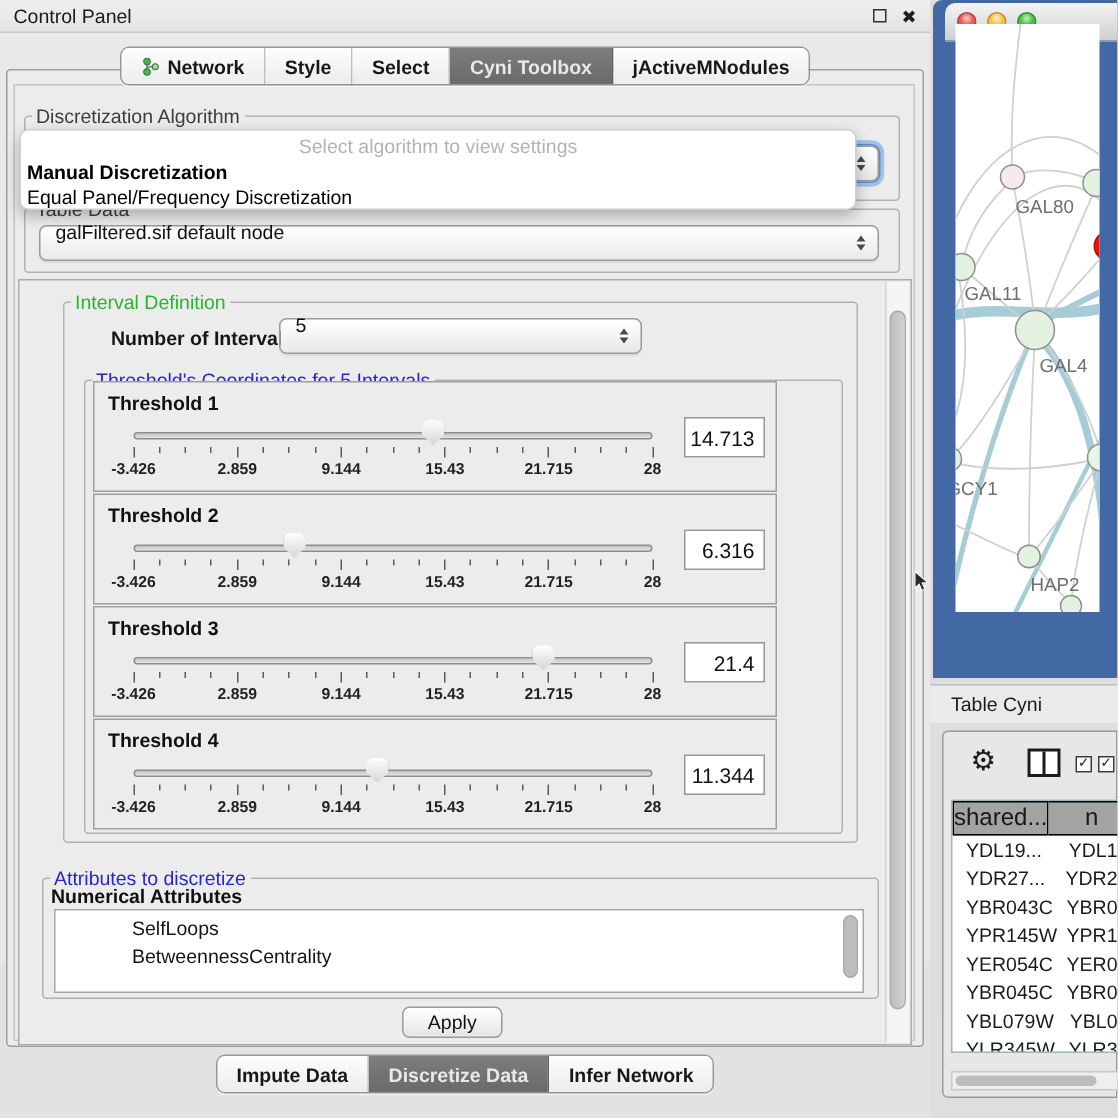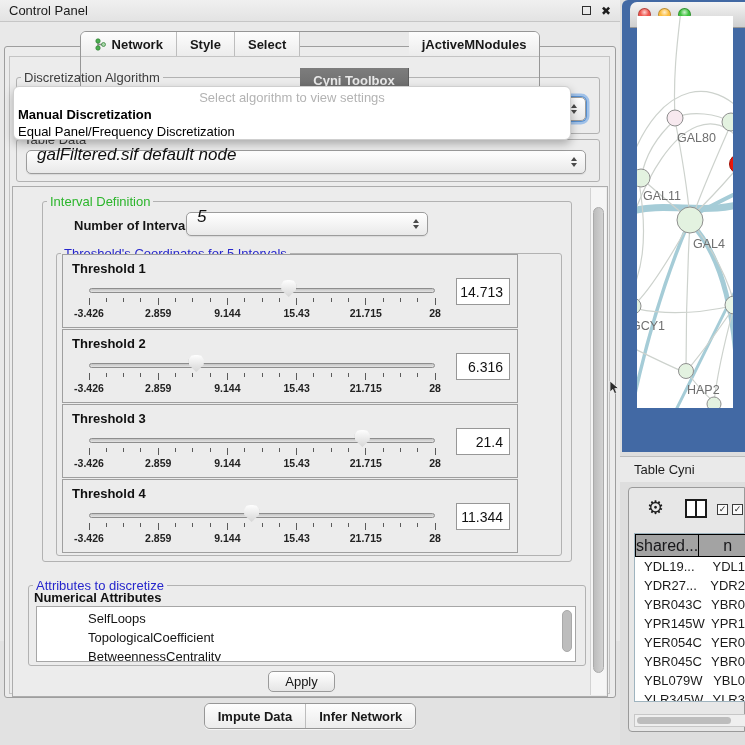--- a/index.html
+++ b/index.html
@@ -19,38 +19,38 @@
 
   .tabstrip{position:absolute;left:0;width:620px;display:flex;justify-content:center;z-index:8;}
   .tabstrip.top{top:31px;}
   .tabstrip.bottom{top:703px;}
   .tabgroup{display:inline-flex;border:1px solid #969696;border-radius:6px;overflow:hidden;
     box-shadow:0 1px 0 rgba(255,255,255,.7);}
   .tab{display:flex;align-items:center;gap:6px;padding:0 13px;height:24px;
     background:linear-gradient(#fdfdfd,#ececec);border-right:1px solid #bdbdbd;
     font-size:13px;font-weight:600;color:#181818;white-space:nowrap;cursor:default;}
   .tab:last-child{border-right:none;}
-  .tab.selected{background:linear-gradient(#7d7d7d,#6a6a6a);color:#e9e9e9;border-right-color:#5f5f5f;margin-top:36px;}
+  .tab.selected{background:linear-gradient(#7d7d7d,#6a6a6a);color:#e9e9e9;border-right-color:#5f5f5f;}
 
   .outer-box{position:absolute;left:4px;top:46px;width:612px;height:652px;
     border:1px solid #9e9e9e;border-radius:3px;background:#ececec;}
   .inner-box{position:absolute;left:9px;top:56px;width:601px;height:638px;
     border:1px solid #c4c4c4;background:#ececec;}
 
   fieldset.group{position:absolute;border:1px solid #b2b2b2;border-radius:3px;margin:0;padding:0;}
   fieldset.group legend{font-size:13px;color:#3d3d3d;padding:0 3px;margin-left:4px;}
   fieldset.green legend{color:#2cb52c;}
   fieldset.blue legend{color:#2626cc;}
 
   .da-group{left:16px;top:70px;width:584px;height:64px;}
   .td-group{left:16px;top:132px;width:584px;height:50px;}
 
   .combo{position:absolute;height:24px;border:1px solid #9c9c9c;border-radius:5px;
     background:linear-gradient(#ffffff,#e9e9e9);display:flex;align-items:center;
-    font-size:17px;color:#101010;padding:0 24px 15px 10px;box-shadow:0 1px 1px rgba(0,0,0,.08);font-style:italic;}
+    font-size:13px;color:#101010;padding:0 24px 15px 10px;box-shadow:0 1px 1px rgba(0,0,0,.08);}
   .combo .arrows{position:absolute;right:8px;top:50%;transform:translateY(-50%);
     display:flex;flex-direction:column;gap:2px;}
   .arr-up{width:0;height:0;border-left:3.5px solid transparent;border-right:3.5px solid transparent;border-bottom:4px solid #4a4a4a;}
   .arr-dn{width:0;height:0;border-left:3.5px solid transparent;border-right:3.5px solid transparent;border-top:4px solid #4a4a4a;}
   .combo.focused{box-shadow:0 0 0 1px #568fd0,0 0 0 3.5px rgba(110,165,230,.6);}
   .algo-combo{left:24px;top:97px;width:562px;z-index:5;}
   .td-combo{left:26px;top:150px;width:560px;}
   .noi-combo{left:186px;top:212px;width:242px;}
 
   .popup{position:absolute;left:13px;top:86px;width:558px;height:54px;background:#ffffff;
@@ -357,31 +357,33 @@
           <div class="tick-label" style="left: 372px;">28</div>
         </div>
       </div>
 
     <fieldset class="group blue attr-group">
       <legend>Attributes to discretize</legend>
     </fieldset>
     <span class="attr-title">Numerical Attributes</span>
     <div class="attr-list" id="attr-list">
         <div class="attr-item">SelfLoops</div>
-        <div class="attr-item">TopologicalCoefficient</div>
         <div class="attr-item">BetweennessCentrality</div>
       </div>
     <div class="list-vthumb"></div>
 
     <button class="apply-btn">Apply</button>
 
     <div class="tabstrip bottom">
         <div class="tabgroup" id="bottom-tabs">
           <div class="tab">
             <span>Impute Data</span>
+          </div>
+          <div class="tab selected">
+            <span>Discretize Data</span>
           </div>
           <div class="tab">
             <span>Infer Network</span>
           </div>
         </div>
       </div>
   </section>
 
   <section class="right-side">
     <div class="net-window">

